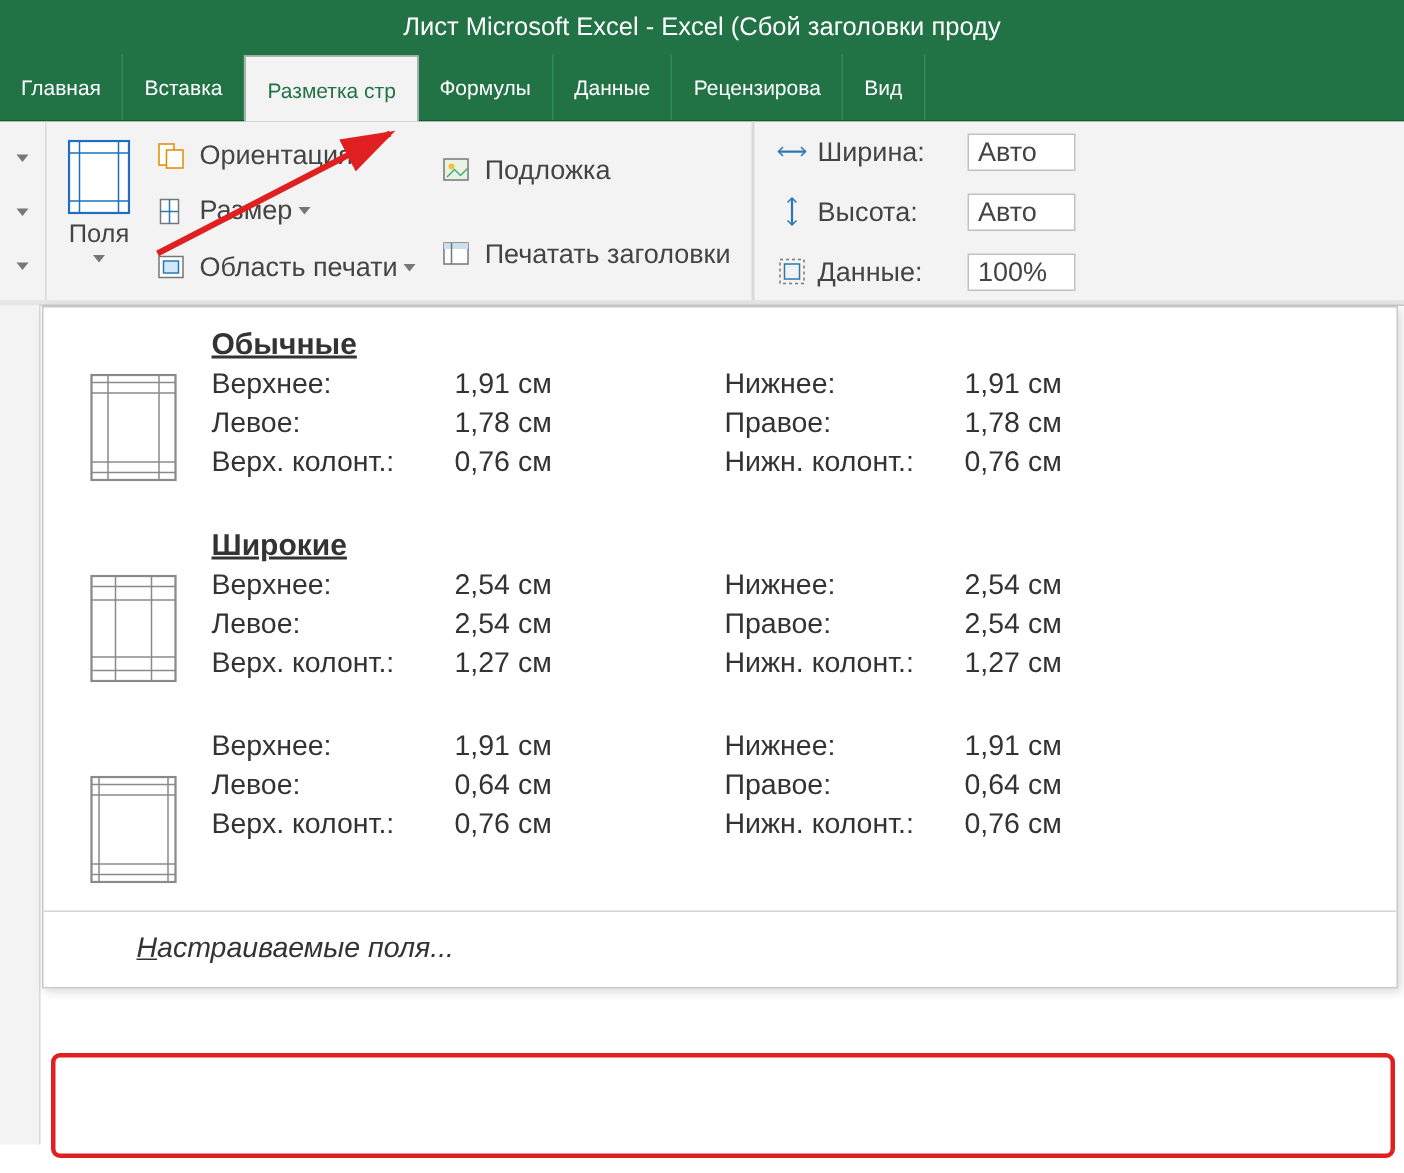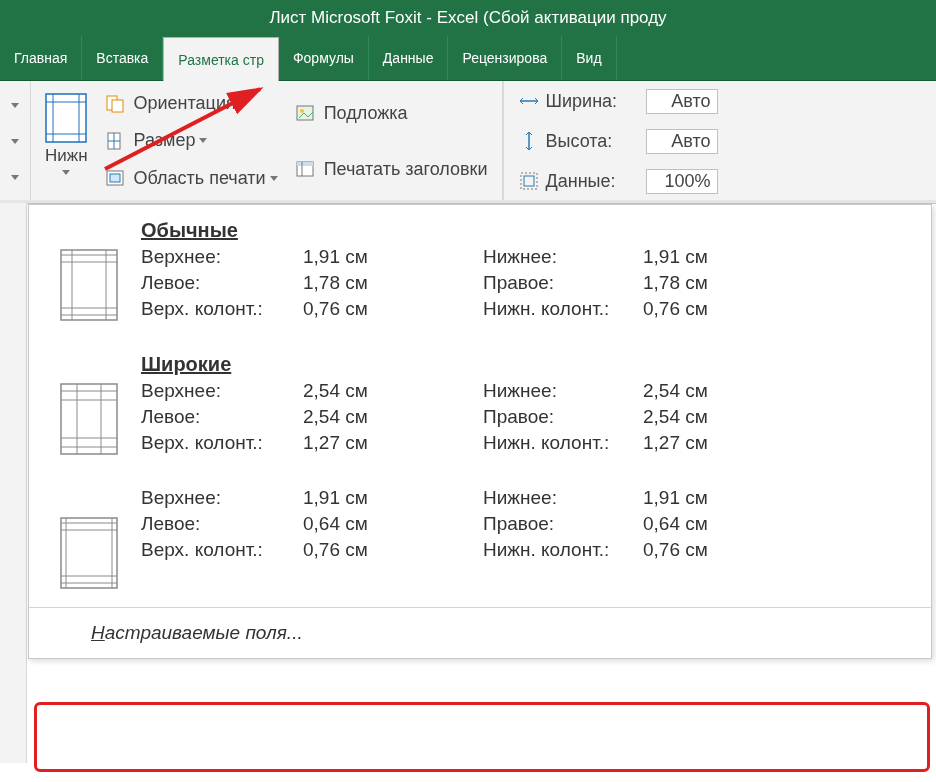--- a/index.html
+++ b/index.html
@@ -148,21 +148,20 @@
     white-space: nowrap;
   }
   .scale-row .sm-icon { width:22px; height:22px; margin-right:6px; display:inline-flex; align-items:center; justify-content:center; }
   .scale-row .lbl { width: 96px; }
   .scale-row .val {
     border: 1px solid #c0c0c0;
     background: #fff;
     padding: 1px 6px;
     min-width: 58px;
     margin-left: 4px;
-    text-align: right;
   }
   
   .gallery {
     position: absolute;
     top: 204px;
     left: 28px;
     width: 902px;
     background: #fff;
     border: 1px solid #c8c8c8;
     box-shadow: 2px 2px 6px rgba(0,0,0,0.15);
@@ -241,21 +240,21 @@
     top:200px;
     height:3px;
     width:936px;
     background:#e6e6e6;
     border-bottom:1px solid #c8c8c8;
   }
 </style>
 </head>
 <body>
 
-<div class="title-bar">Лист Microsoft Foxit - Excel (Сбой активации проду</div>
+<div class="title-bar">Лист Microsoft Excel - Excel (Сбой заголовки проду</div>
 
 <div class="tabs">
   <div class="tab">Главная</div>
   <div class="tab">Вставка</div>
   <div class="tab active">Разметка стр</div>
   <div class="tab">Формулы</div>
   <div class="tab">Данные</div>
   <div class="tab">Рецензирова</div>
   <div class="tab">Вид</div>
 </div>
@@ -271,21 +270,21 @@
     <div class="big-button">
       <span class="icon-margins">
         <svg class="icon-margins-svg" width="42" height="50">
           <rect x="1" y="1" width="40" height="48" stroke-width="1.5"></rect>
           <line x1="8" y1="1" x2="8" y2="49"></line>
           <line x1="34" y1="1" x2="34" y2="49"></line>
           <line x1="1" y1="9" x2="41" y2="9"></line>
           <line x1="1" y1="41" x2="41" y2="41"></line>
         </svg>
       </span>
-      <span class="label">Нижн</span>
+      <span class="label">Поля</span>
       <span class="stub" style="margin-top:4px;"></span>
     </div>
 
     <div class="ribbon-col">
       <div class="ribbon-item">
         <span class="sm-icon">
           <svg width="20" height="20">
               <rect x="2" y="2" width="10" height="14" fill="#fff" stroke="#e08c00"></rect>
               <rect x="7" y="6" width="11" height="12" fill="#fff" stroke="#e08c00"></rect>
             </svg>

